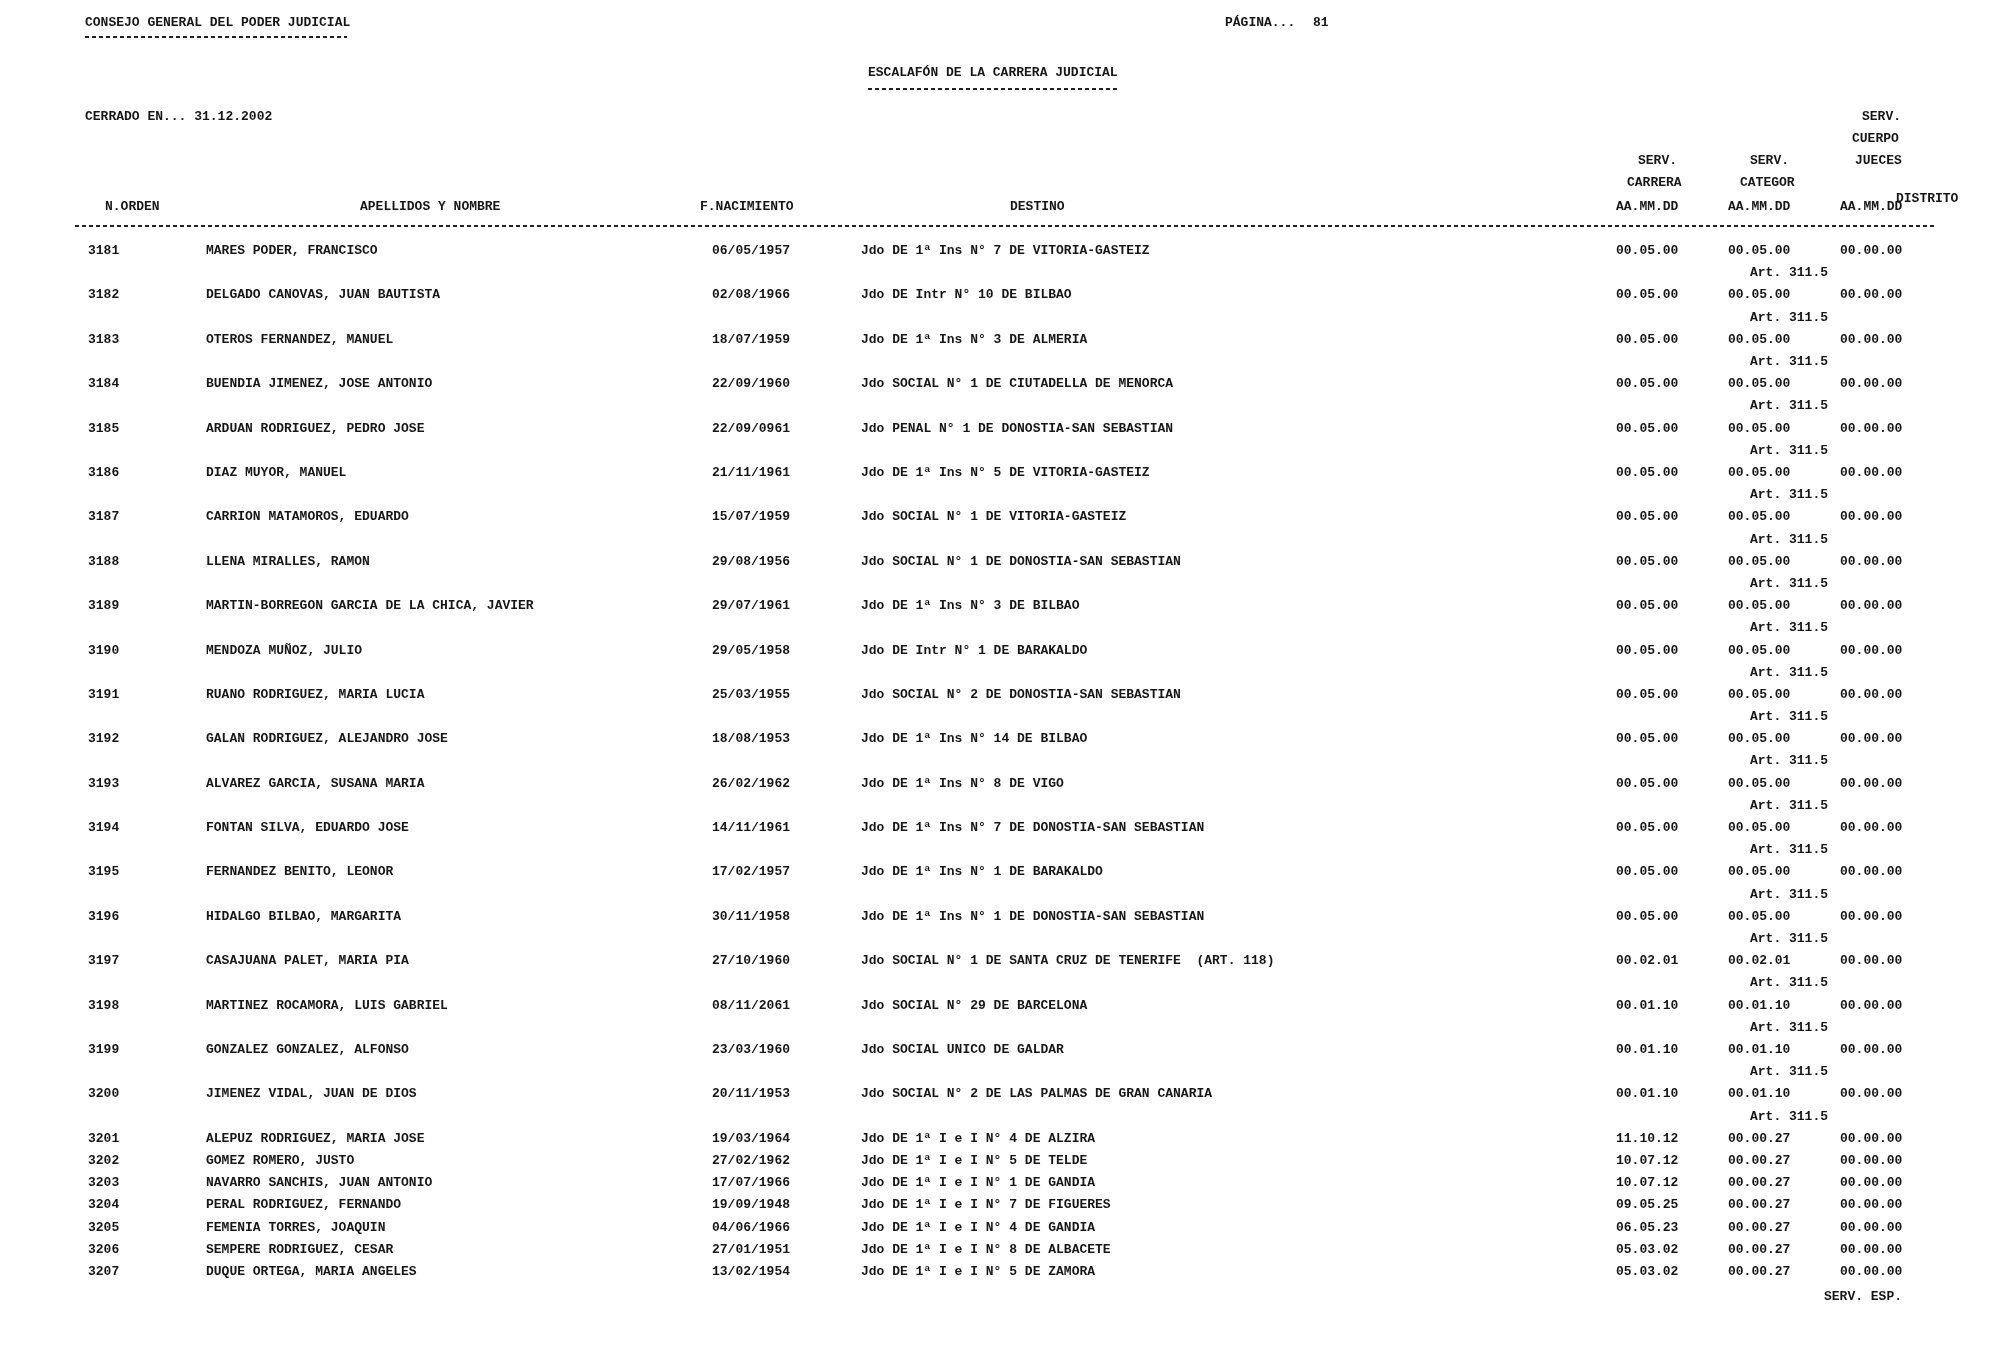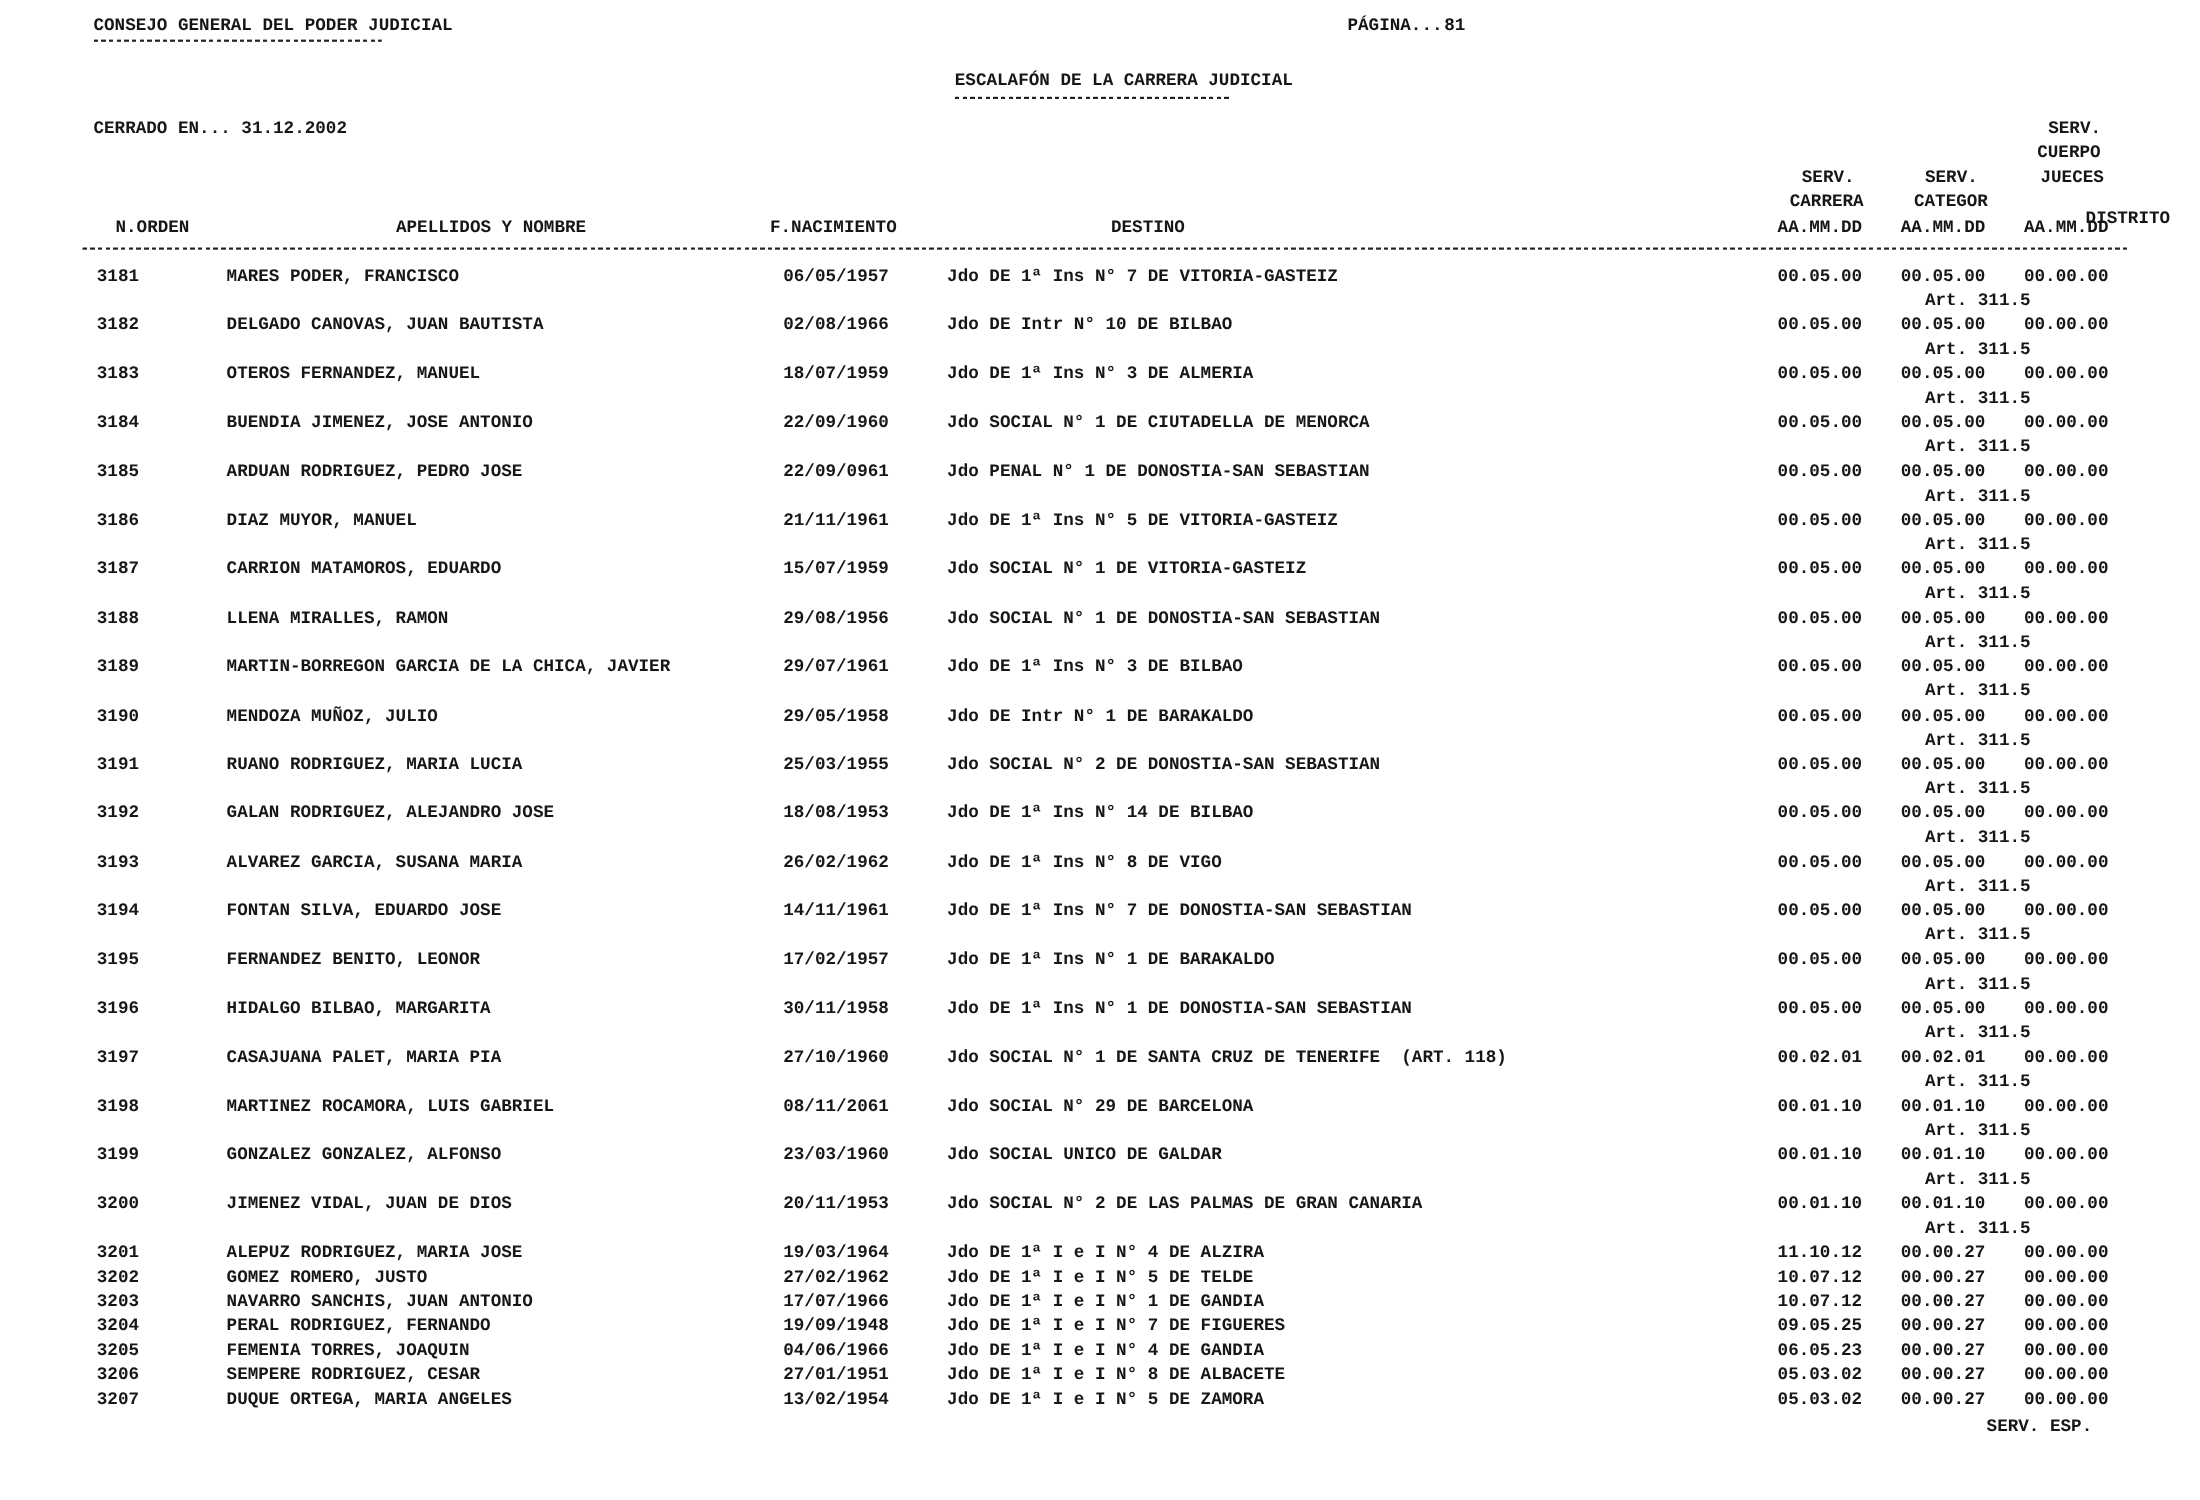--- a/index.html
+++ b/index.html
@@ -2,21 +2,21 @@
 <html><head>
 <meta charset="utf-8">
 <style>
   html,body{margin:0;padding:0;background:#e8e8e8;}
   .page{
     position:relative;
     width:2000px;height:1364px;
     background:#ffffff;
     color:#161616;
     font-family:"Liberation Mono","DejaVu Sans Mono",monospace;
-    font-size:16px;
+    font-size:13px;
     font-weight:700;
     line-height:22px;
     overflow:hidden;
   }
   .abs{position:absolute;white-space:pre;}
   .divider{
     position:absolute;height:2px;
     background:repeating-linear-gradient(90deg,#222 0 4px,transparent 4px 7px);
   }
   

